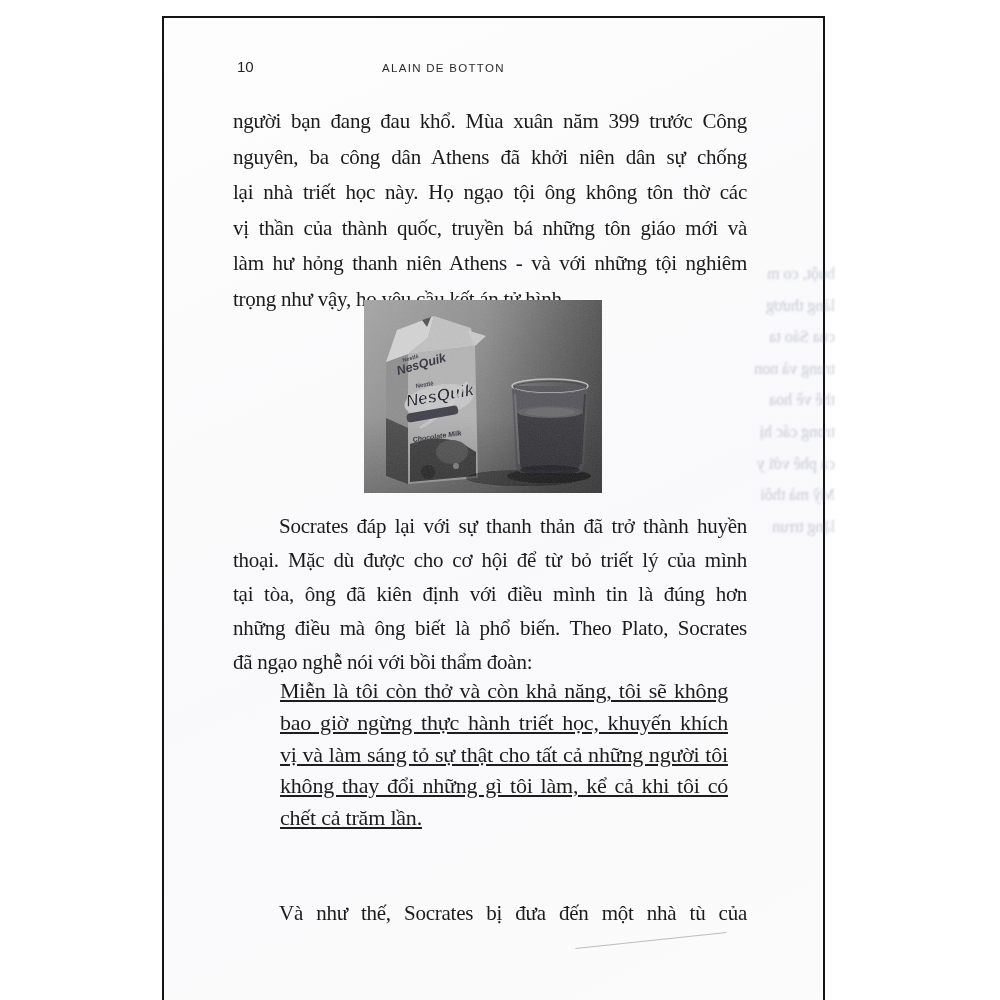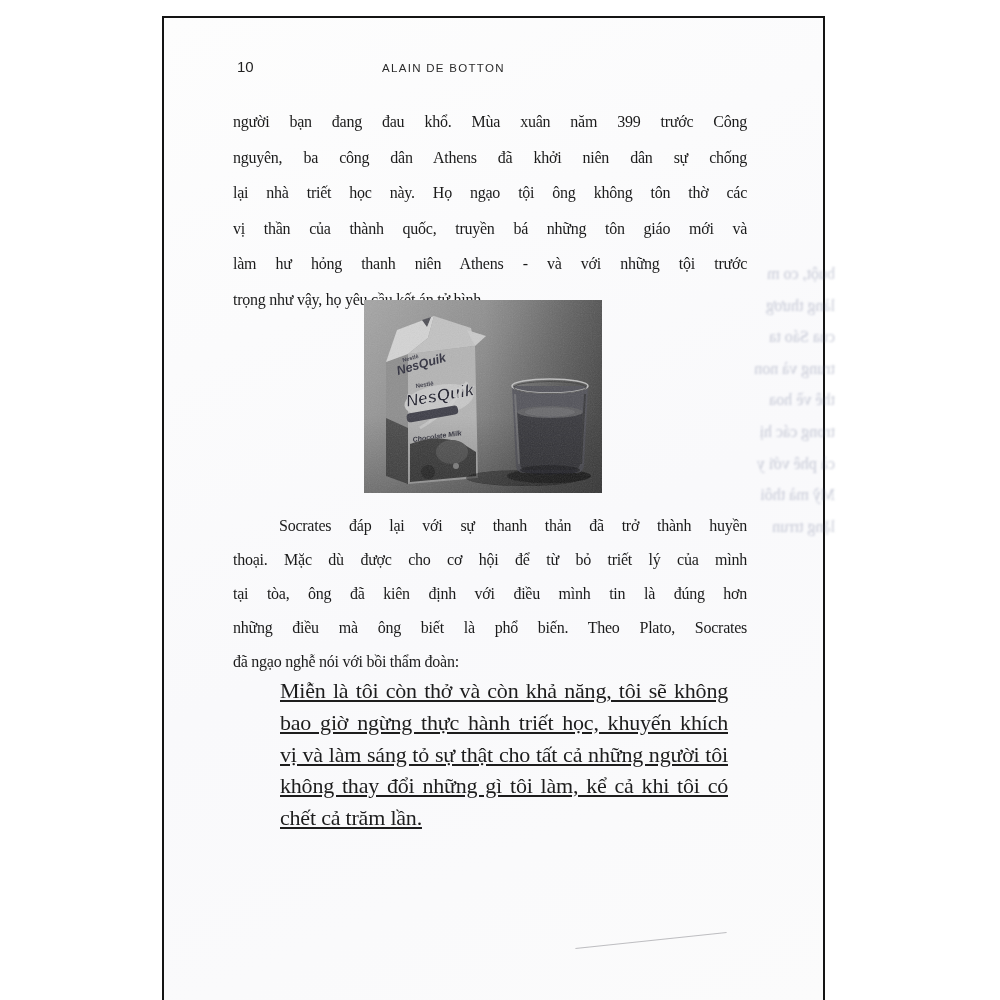--- a/index.html
+++ b/index.html
@@ -5,21 +5,21 @@
   html,body{margin:0;padding:0;background:#ffffff;}
   body{width:1000px;height:1000px;overflow:hidden;font-family:"Liberation Serif",serif;}
   .canvas{position:relative;width:1000px;height:1000px;background:#ffffff;}
   .page{
     position:absolute;left:162px;top:16px;width:659px;height:988px;
     background:linear-gradient(155deg,#fdfdfd 0%,#f9f9fb 55%,#fbfbfb 100%);
     border:2px solid #141414;border-bottom:6px solid #0c0c0c;
   }
   .pagenum{position:absolute;left:73px;top:40px;font:15px "Liberation Sans",sans-serif;color:#1f1f1f;}
   .runhead{position:absolute;left:218px;top:44px;font:11.5px "Liberation Sans",sans-serif;letter-spacing:1.3px;color:#2a2a2a;}
-  .para{position:absolute;left:69px;width:514px;font-size:16px;color:#1b1b1b;letter-spacing:-0.25px;overflow:hidden;}
+  .para{position:absolute;left:69px;width:514px;font-size:21px;color:#1b1b1b;letter-spacing:-0.25px;overflow:hidden;}
   .p1{top:86px;line-height:35.6px;}
   .p2{top:491px;line-height:34px;}
   .p3{top:878px;line-height:34.5px;}
   .para .tline{max-height:36px;}
   .quote .tline{max-height:32px;}
   .tline{text-align:justify;text-align-last:justify;overflow:hidden;}
   .tline.last{text-align-last:left;}
   .indent .tline:first-child{text-indent:46px;}
   .quote{position:absolute;left:116px;top:657px;width:448px;margin:0;font-size:22px;line-height:31.5px;color:#1d1d1d;letter-spacing:-0.2px;text-decoration:underline;}
   .quote::before{content:"";position:absolute;left:-18px;right:-26px;top:-10px;bottom:-8px;background:rgba(198,206,224,0.20);filter:blur(7px);z-index:-1;}
@@ -37,21 +37,21 @@
   <div class="page">
 
     <div class="pagenum">10</div>
     <div class="runhead">ALAIN DE BOTTON</div>
 
     <div class="para p1">
         <div class="tline">người bạn đang đau khổ. Mùa xuân năm 399 trước Công</div>
         <div class="tline">nguyên, ba công dân Athens đã khởi niên dân sự chống</div>
         <div class="tline">lại nhà triết học này. Họ ngạo tội ông không tôn thờ các</div>
         <div class="tline">vị thần của thành quốc, truyền bá những tôn giáo mới và</div>
-        <div class="tline">làm hư hỏng thanh niên Athens - và với những tội trước</div>
+        <div class="tline">làm hư hỏng thanh niên Athens - và với những tội nghiêm</div>
         <div class="tline last">trọng như vậy, họ yêu cầu kết án tử hình.</div>
       </div>
 
     <div class="bleed">
         <div class="tline">buột, co m</div>
         <div class="tline">làng thươg</div>
         <div class="tline">của Sáo ta</div>
         <div class="tline">trung và non</div>
         <div class="tline">thê về hoa</div>
         <div class="tline">trong các hị</div>
@@ -141,18 +141,19 @@
 
     <blockquote class="quote">
         <div class="tline">Miễn là tôi còn thở và còn khả năng, tôi sẽ không</div>
         <div class="tline">bao giờ ngừng thực hành triết học, khuyến khích các</div>
         <div class="tline">vị và làm sáng tỏ sự thật cho tất cả những người tôi</div>
         <div class="tline">không thay đổi những gì tôi làm, kể cả khi tôi có phải</div>
         <div class="tline last">chết cả trăm lần.</div>
       </blockquote>
 
     <div class="para p3 indent">
+        <div class="tline">Và như thế, Socrates bị đưa đến một nhà tù của</div>
       </div>
 
     <div class="scratch"></div>
 
   </div>
 </div>
 
 </body></html>

